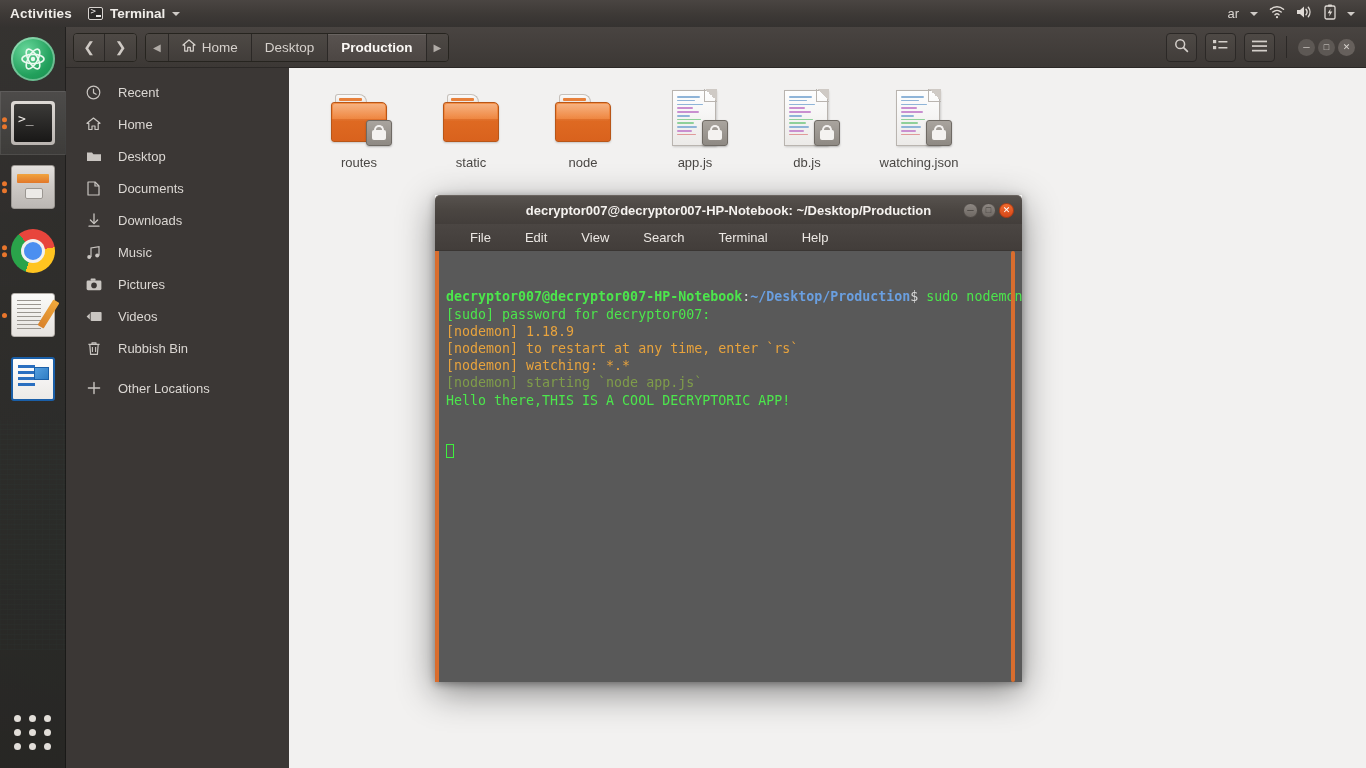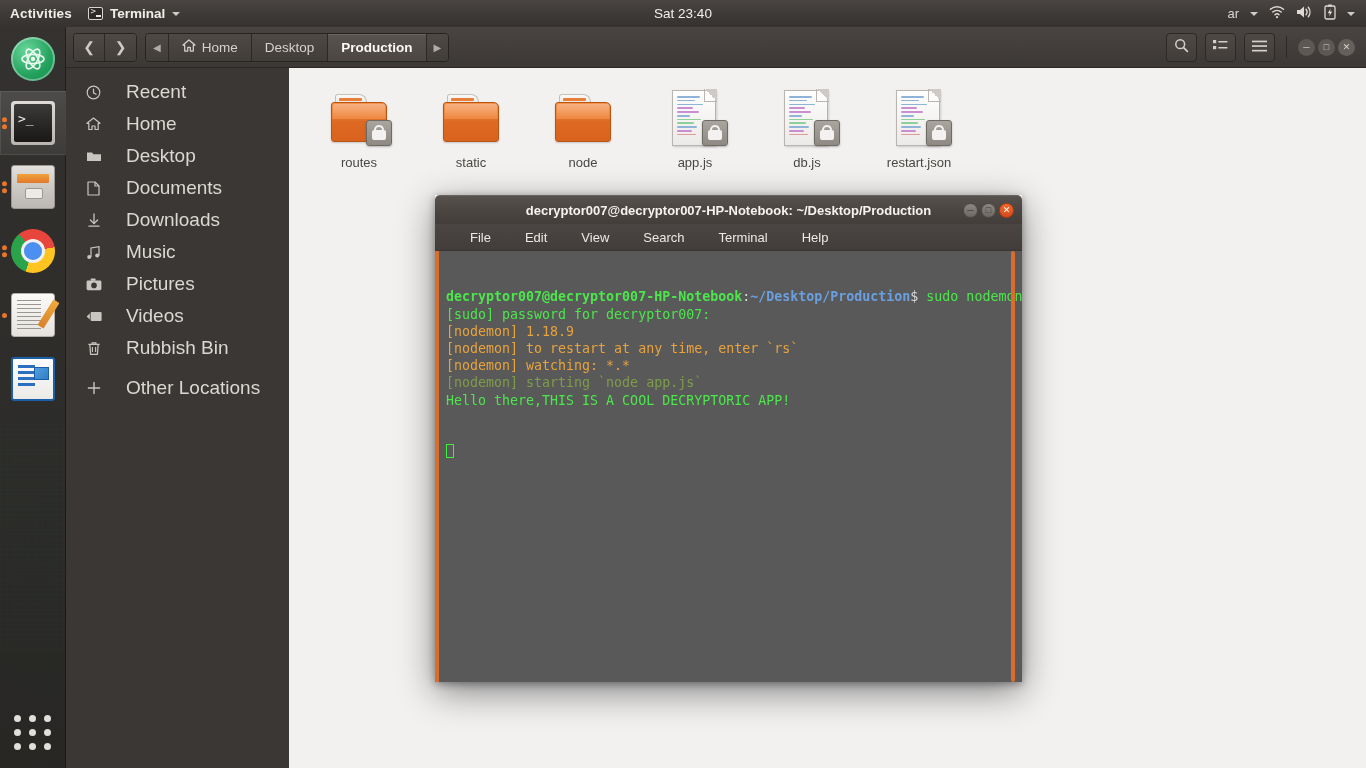--- a/index.html
+++ b/index.html
@@ -232,22 +232,22 @@
     color: #d9d4cf; font-size: 9px; line-height: 1;
   }
   .wc.close { background: #66605c; }
 
   #nt-body { flex: 1; display: flex; min-height: 0; }
   #nt-side {
     width: 223px; background: #3b3735; flex-shrink: 0;
     padding-top: 8px;
   }
   .sb-item {
-    height: 32px; display: flex; align-items: center; gap: 24px;
-    padding-left: 19px; color: #dbd7d3; font-size: 19px;
+    height: 32px; display: flex; align-items: center; gap: 16px;
+    padding-left: 19px; color: #dbd7d3; font-size: 13px;
   }
   .sb-ic { width: 17px; display: flex; align-items: center; justify-content: center; color: #c9c5c1; }
   #nt-main {
     flex: 1; background: #f2f1f0; padding: 14px 0 0 14px;
     display: flex; flex-wrap: wrap; align-content: flex-start;
   }
   .fi {
     width: 112px; padding-top: 6px;
     display: flex; flex-direction: column; align-items: center;
   }
@@ -368,21 +368,20 @@
 
 <div id="wallpaper"></div>
 
 <div id="topbar">
   <div class="tb-activities">Activities</div>
   <div class="tb-app">
     <span class="mini-term"></span>
     <span class="tb-app-name">Terminal</span>
     <span class="caret-dn"></span>
   </div>
-  <div id="tb-clock">Sat 23:40</div>
   <div id="tb-right">
     <span class="tb-lang">ar</span>
     <span class="caret-dn"></span>
     <span class="ico-sys">
       <svg width="16" height="14" viewBox="0 0 16 14">
         <path d="M1.5 4.2 A10 10 0 0 1 14.5 4.2" stroke="#ded9d4" stroke-width="1.5" fill="none" stroke-linecap="round"></path>
         <path d="M3.8 7 A6.5 6.5 0 0 1 12.2 7" stroke="#ded9d4" stroke-width="1.5" fill="none" stroke-linecap="round"></path>
         <path d="M6 9.7 A3 3 0 0 1 10 9.7" stroke="#ded9d4" stroke-width="1.5" fill="none" stroke-linecap="round"></path>
         <circle cx="8" cy="12.2" r="1.1" fill="#ded9d4"></circle>
       </svg>
@@ -745,21 +744,21 @@
               <i style="background:#8fb4d8;width:62%"></i>
                 <i style="background:#c98fd0;width:44%"></i>
               <i style="background:#e09a9a;width:58%"></i>
             </div>
           </div>
           <div class="lock">
               <span class="shackle"></span>
               <span class="bodyl"></span>
             </div>
         </div>
-        <div class="fi-name">restart.json</div>
+        <div class="fi-name">watching.json</div>
       </div>
 
     </div>
   </div>
 </div>
 
 <div id="terminal">
   <div id="tm-title">
     <div id="tm-title-text">decryptor007@decryptor007-HP-Notebook: ~/Desktop/Production</div>
     <div id="tm-wctl">

